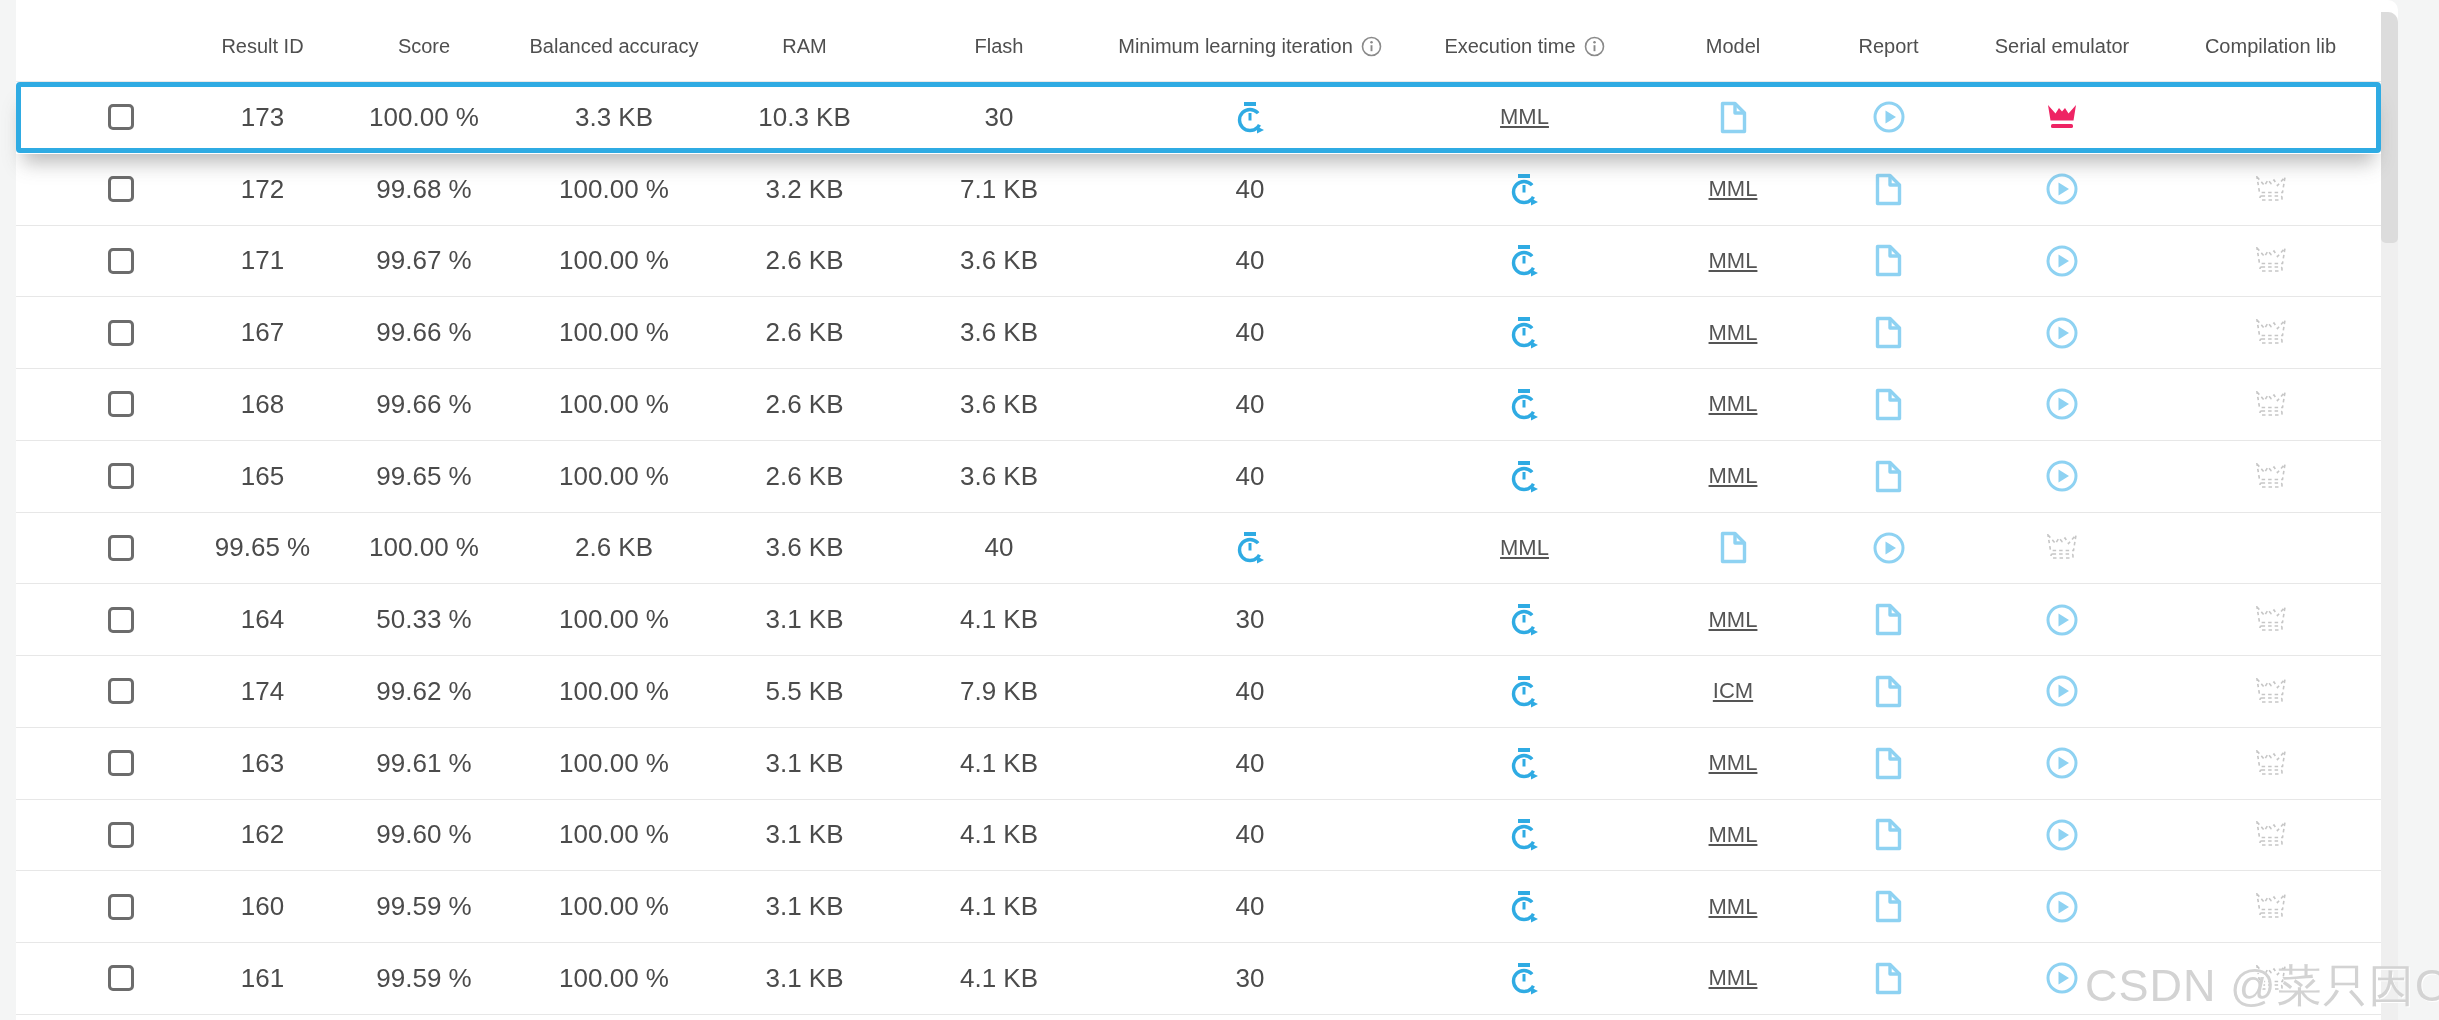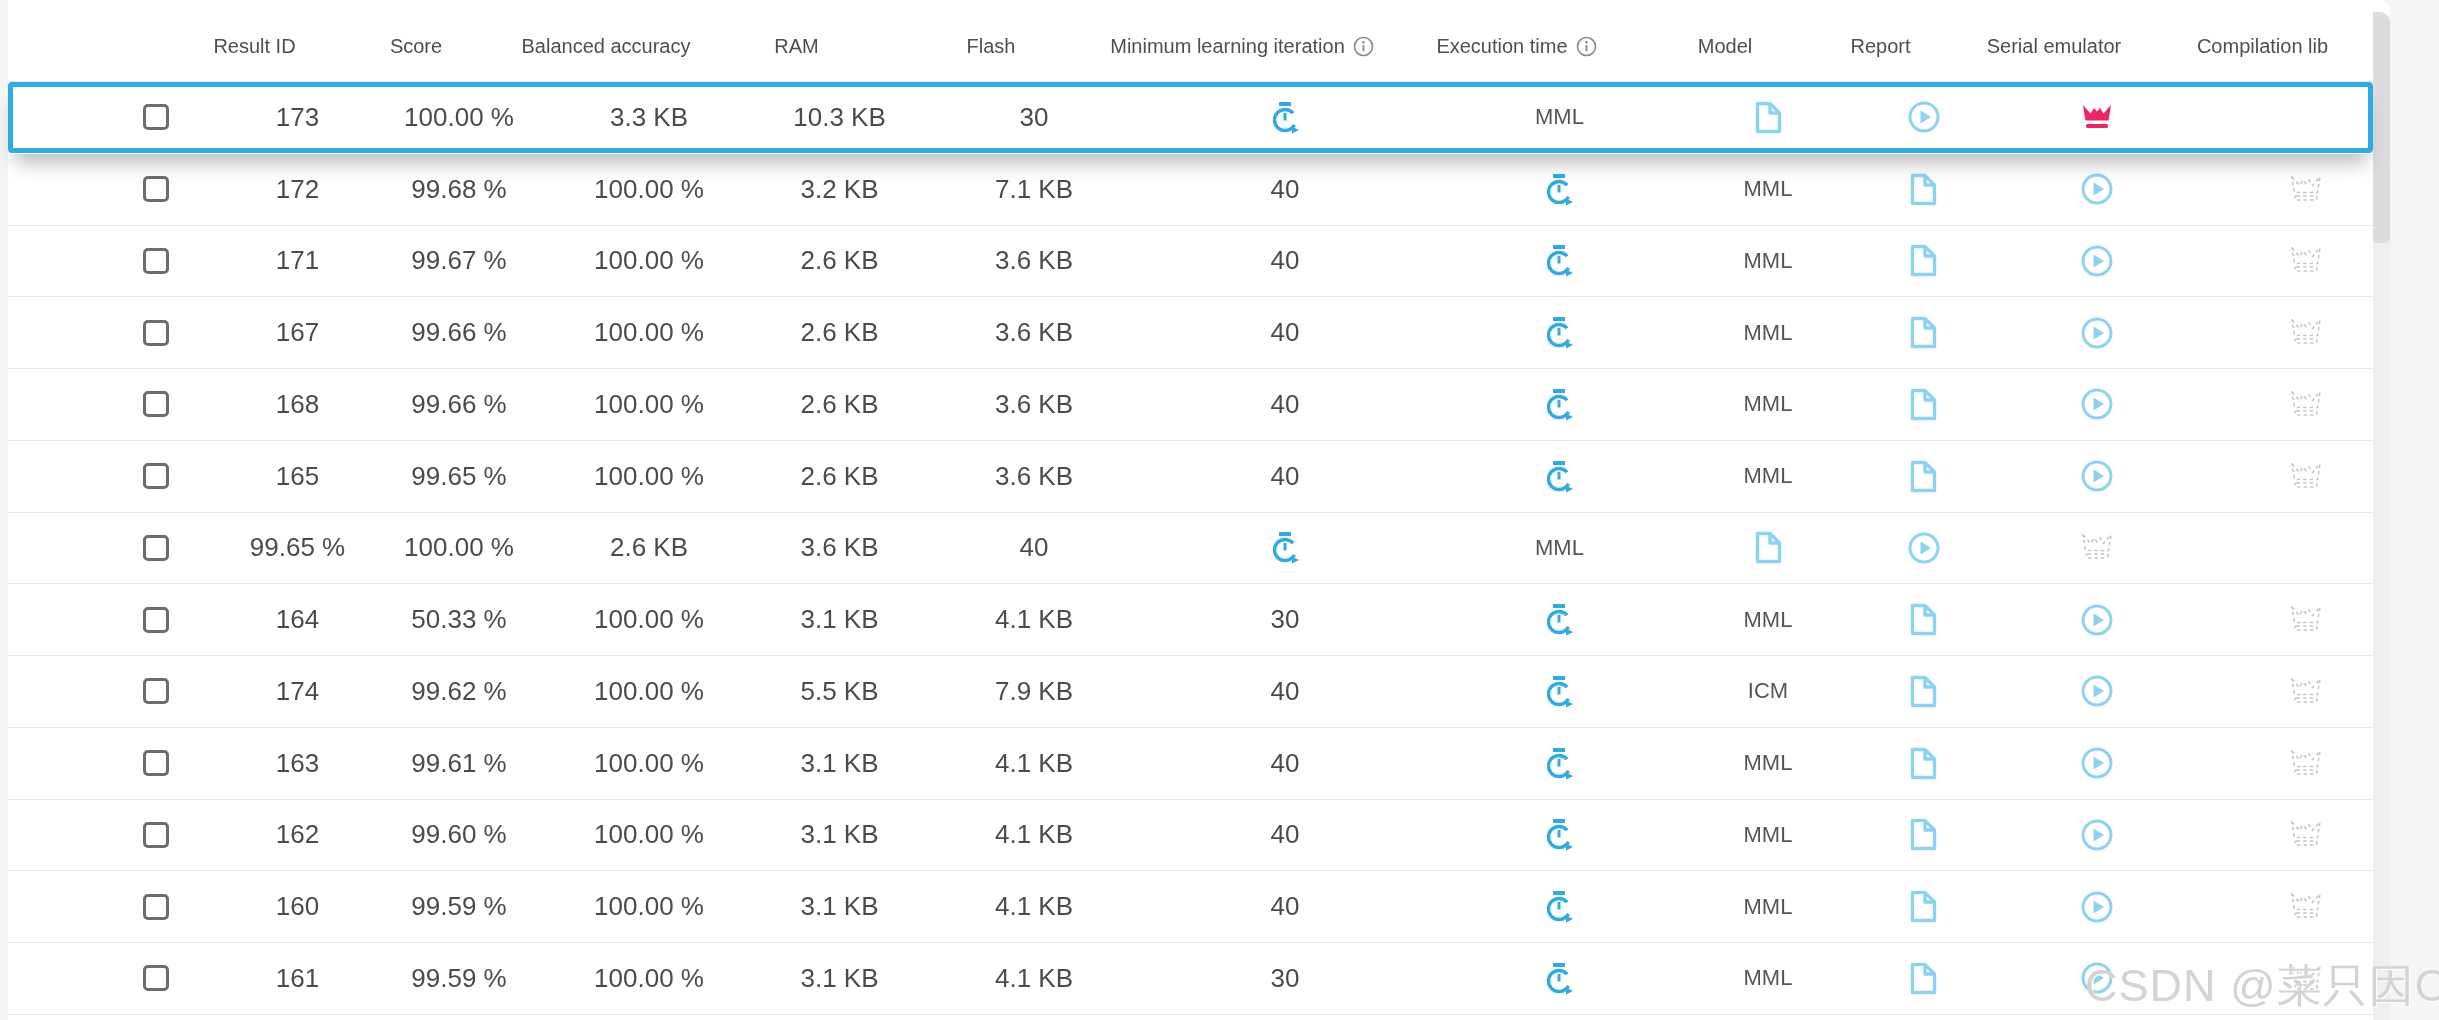--- a/index.html
+++ b/index.html
@@ -3,37 +3,37 @@
 <meta charset="utf-8">
 <style>
   * { margin:0; padding:0; box-sizing:border-box; }
   html,body { width:2439px; height:1020px; overflow:hidden; }
   body {
     background:#f4f5f5;
     font-family:"Liberation Sans", sans-serif;
     position:relative;
   }
   .card {
-    position:absolute; left:8px; top:0; width:2382px; height:1020px;
+    position:absolute; left:16px; top:0; width:2382px; height:1020px;
     background:#ffffff; border-radius:0 10px 0 0;
   }
   .table-area { position:absolute; left:0; top:12px; width:2365px; }
   .cols {
     display:grid;
     grid-template-columns:174px 145px 178px 202px 179px 210px 292px 257px 160px 151px 196px 221px;
   }
   .cell { display:flex; align-items:center; justify-content:center; height:100%; }
   .cell-select { padding-left:36px; }
   .header-row { height:70px; border-bottom:1px solid #e9e9e9; background:#fff; }
   .th { color:#4f4f4f; font-size:20px; gap:8px; white-space:nowrap; }
   .row {
     height:71.75px; background:#fff; border-bottom:1px solid #e7e7e7;
-    position:relative; font-size:26px; color:#4b4b4b;padding-left:43px;
-  }
-  .row .cell-model { font-size:22px; color:#555; }
+    position:relative; font-size:26px; color:#4b4b4b;
+  }
+  .row .cell-model { font-size:22px; color:#555;text-decoration:underline; }
   .row.selected { z-index:3; box-shadow:0 16px 18px -7px rgba(80,80,80,0.38); border-bottom-color:transparent; }
   .row.selected::after {
     content:""; position:absolute; inset:0; pointer-events:none;
     border:5px solid #2fabe3; border-radius:4px;
   }
   .checkbox {
     width:26px; height:26px; border:3px solid #6c6c6c; border-radius:5px; background:#fff;
     display:inline-block; cursor:pointer;
   }
   .icon-btn { cursor:pointer; display:flex; align-items:center; justify-content:center; }

